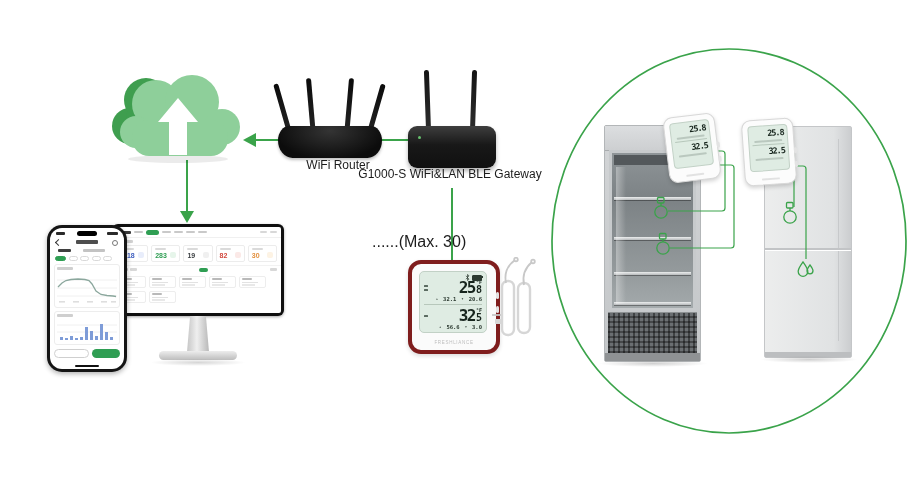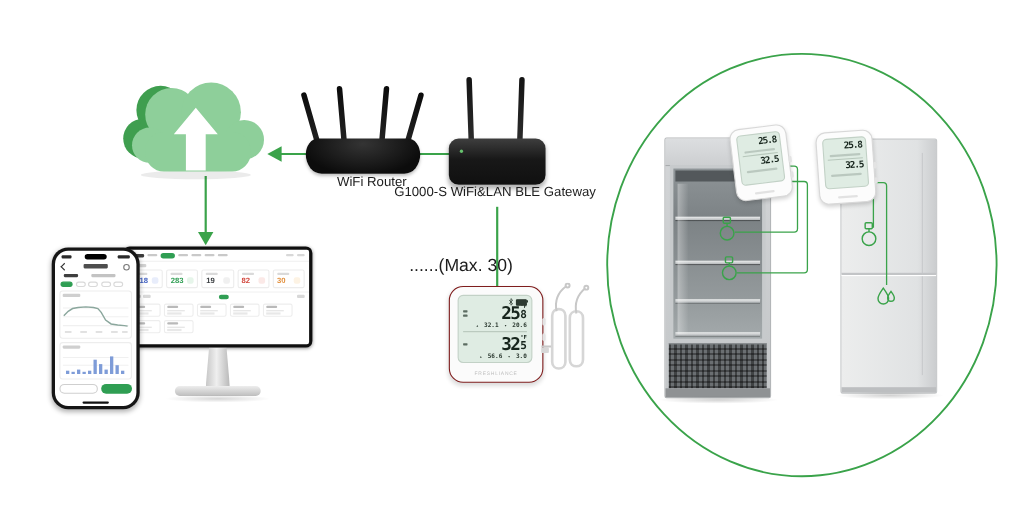--- a/index.html
+++ b/index.html
@@ -95,21 +95,21 @@
   .ph-card.h{top:83px;height:34px}
   .ph-cardlabel{width:16px;height:2.5px;background:#cfcfcf;border-radius:1px;margin-bottom:2px}
   .ph-buttons{position:absolute;left:4px;top:121px;display:flex;gap:3px;width:66px}
   .btn-outline{flex:1.2;height:9px;border:1px solid #cfcfcf;border-radius:4.5px;box-sizing:border-box}
   .btn-green{flex:1;height:9px;background:#2f9e53;border-radius:4.5px}
   .ph-home{position:absolute;left:50%;transform:translateX(-50%);bottom:2px;width:24px;height:2.5px;background:#111;border-radius:2px}
 
   
   .bluetag{left:408px;top:257px;width:130px;height:96px}
   .bt-body{position:absolute;left:0;top:3px;width:84px;height:86px;background:#fbfbfb;
-       border:1px solid #7f1d1d;border-radius:13px;box-shadow:0 2px 4px rgba(0,0,0,.14)}
+       border:4px solid #7f1d1d;border-radius:13px;box-shadow:0 2px 4px rgba(0,0,0,.14)}
   .bt-nub{position:absolute;right:-3px;width:3.5px;height:7px;background:#e3e3e3;border-radius:2px}
   .n1{top:28px}.n2{top:42px}
   .bt-plug{position:absolute;right:-6px;top:55px;width:7px;height:5px;background:#d7d7d7;border-radius:1px}
   .bt-lcd{position:absolute;left:7px;top:7px;width:68px;height:62px;background:#dfece3;
        border:1px solid #c2d1c6;border-radius:5px;padding:2px 4px;box-sizing:border-box;overflow:hidden}
   .bt-status{position:absolute;top:2px;right:4px;display:flex;gap:2px;align-items:center}
   .bt-batt{width:8px;height:4px;border:1px solid #2c3a31;border-radius:1px;position:relative;background:#2c3a31}
   .bt-batt::after{content:"";position:absolute;right:-2px;top:0.8px;width:1.5px;height:2px;background:#2c3a31}
   .bt-read{display:flex;justify-content:space-between;align-items:center;margin-top:5px;height:17px}
   .bt-read.second{margin-top:2px}

